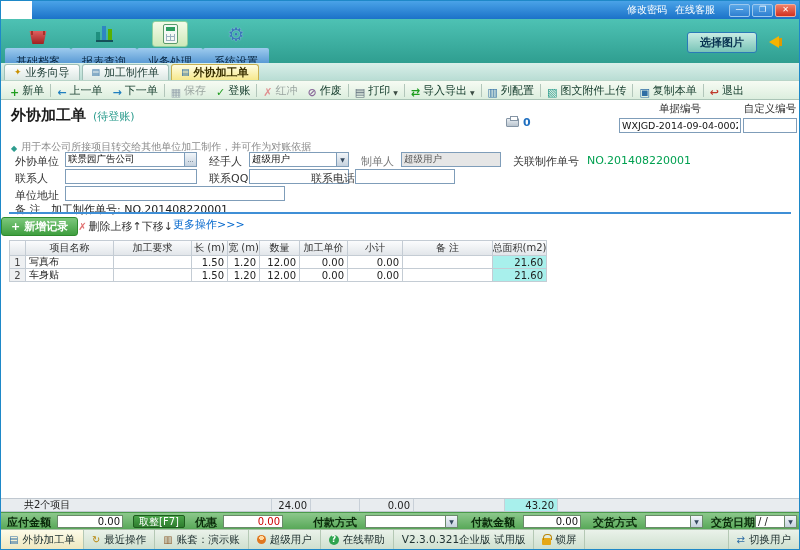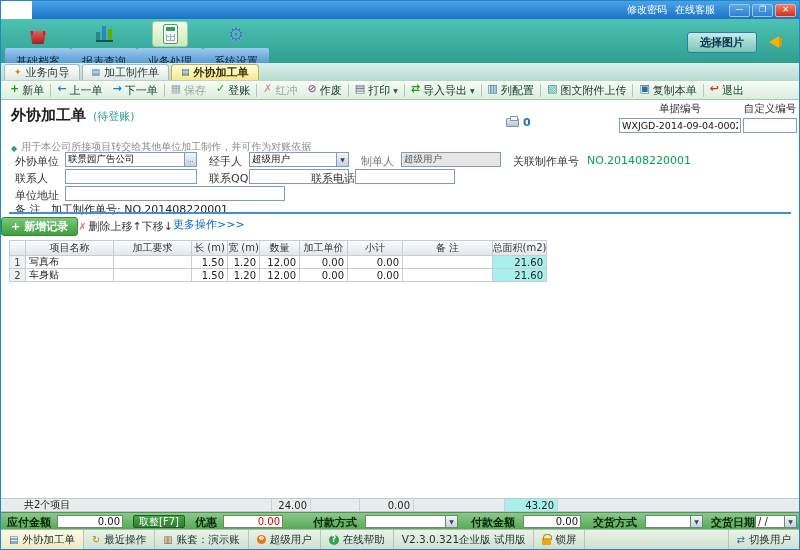--- a/index.html
+++ b/index.html
@@ -54,21 +54,21 @@
     border-radius:3px 3px 0 0; font-size:11px; color:#1a3a33; cursor:pointer; }
   .tab.active { background:linear-gradient(#fffde2,#f6e88c); border-color:#c8b050; font-weight:bold; color:#3a3000; }
   .tab-ic { font-size:9px; line-height:1; }
   .tab-ic.wizard::before { content:"✦"; color:#c89000; }
   .tab-ic.form::before { content:"▤"; color:#2e6da4; }
 
   
   .toolbar { position:absolute; top:79px; left:0; right:0; height:20px;
     background:linear-gradient(#f7fbf3,#dceede); border-top:1px solid #b8d4c8; border-bottom:1px solid #aac4b6;
     display:flex; align-items:center; padding:0 4px; }
-  .tbtn { display:flex; align-items:flex-start; gap:3px; padding:0 5px; font-size:11px; color:#123a2a;
+  .tbtn { display:flex; align-items:flex-end; gap:3px; padding:0 5px; font-size:11px; color:#123a2a;
     border-radius:2px; cursor:pointer; white-space:nowrap; }
   .tbtn.disabled { color:#9aa5a0; cursor:default; }
   .tsep { width:1px; height:13px; background:#b2c6ba; margin:0 1px; }
   .ic { font-size:11px; line-height:1; font-weight:bold; }
   .ic-new::before { content:"+"; color:#1f9d1f; }
   .ic-prev::before { content:"←"; color:#1f7fbf; }
   .ic-next::before { content:"→"; color:#1f7fbf; }
   .ic-save::before { content:"▦"; color:#9aa8b0; }
   .ic-post::before { content:"✓"; color:#1f9d1f; }
   .ic-reverse::before { content:"✗"; color:#e09090; }

